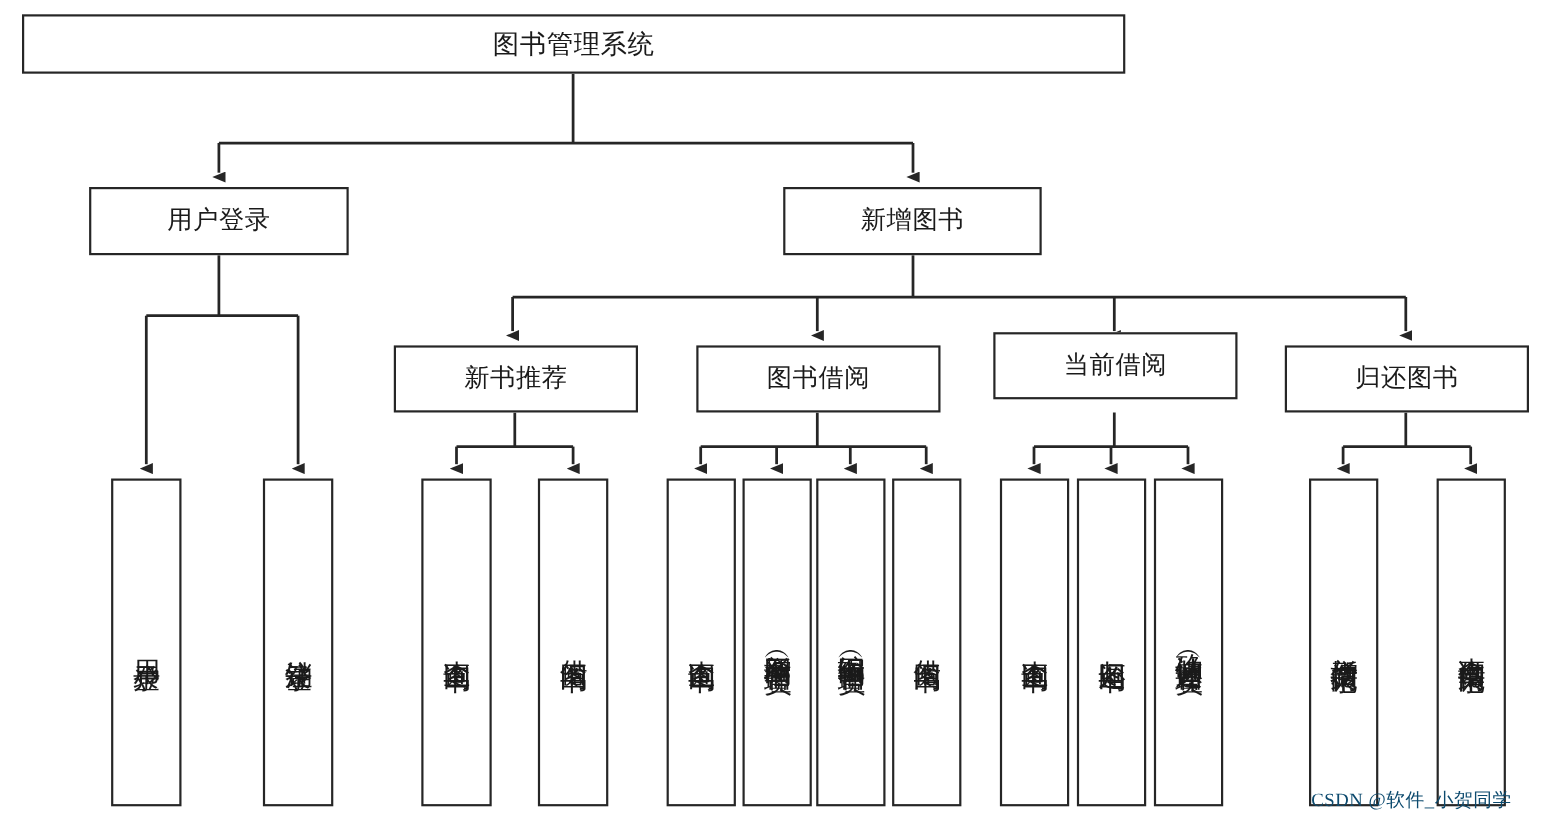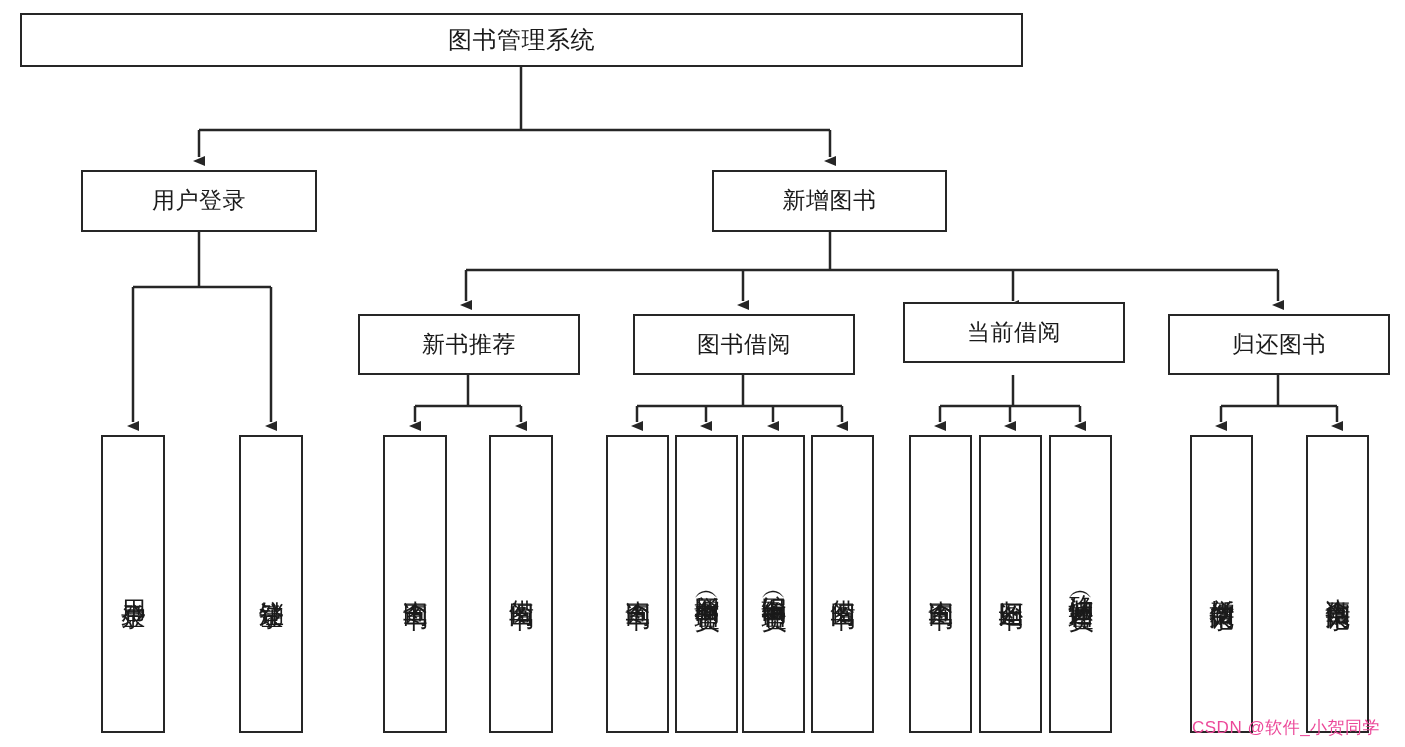--- a/index.html
+++ b/index.html
@@ -64,24 +64,24 @@
     font-size: 25px;
     line-height: 1.12;
     letter-spacing: 2px;
     white-space: nowrap;
     height: auto;
     max-height: 100%;
   }
   .watermark {
     position: absolute;
     font-size: 17px;
-    color: #ec4899;
+    color: #0c4a6e;
     letter-spacing: 0.5px;
     white-space: nowrap;
-    font-family: Liberation Sans, sans-serif;
+    font-family: Liberation Serif, serif;
   }
 </style>
 </head>
 <body>
 
 <div id="canvas">
 
   <svg class="edges" viewBox="0 0 1405 747" xmlns="http://www.w3.org/2000/svg">
     <defs>
       <marker id="arrow" markerWidth="10" markerHeight="12" refX="1" refY="6" orient="auto" markerUnits="userSpaceOnUse">

